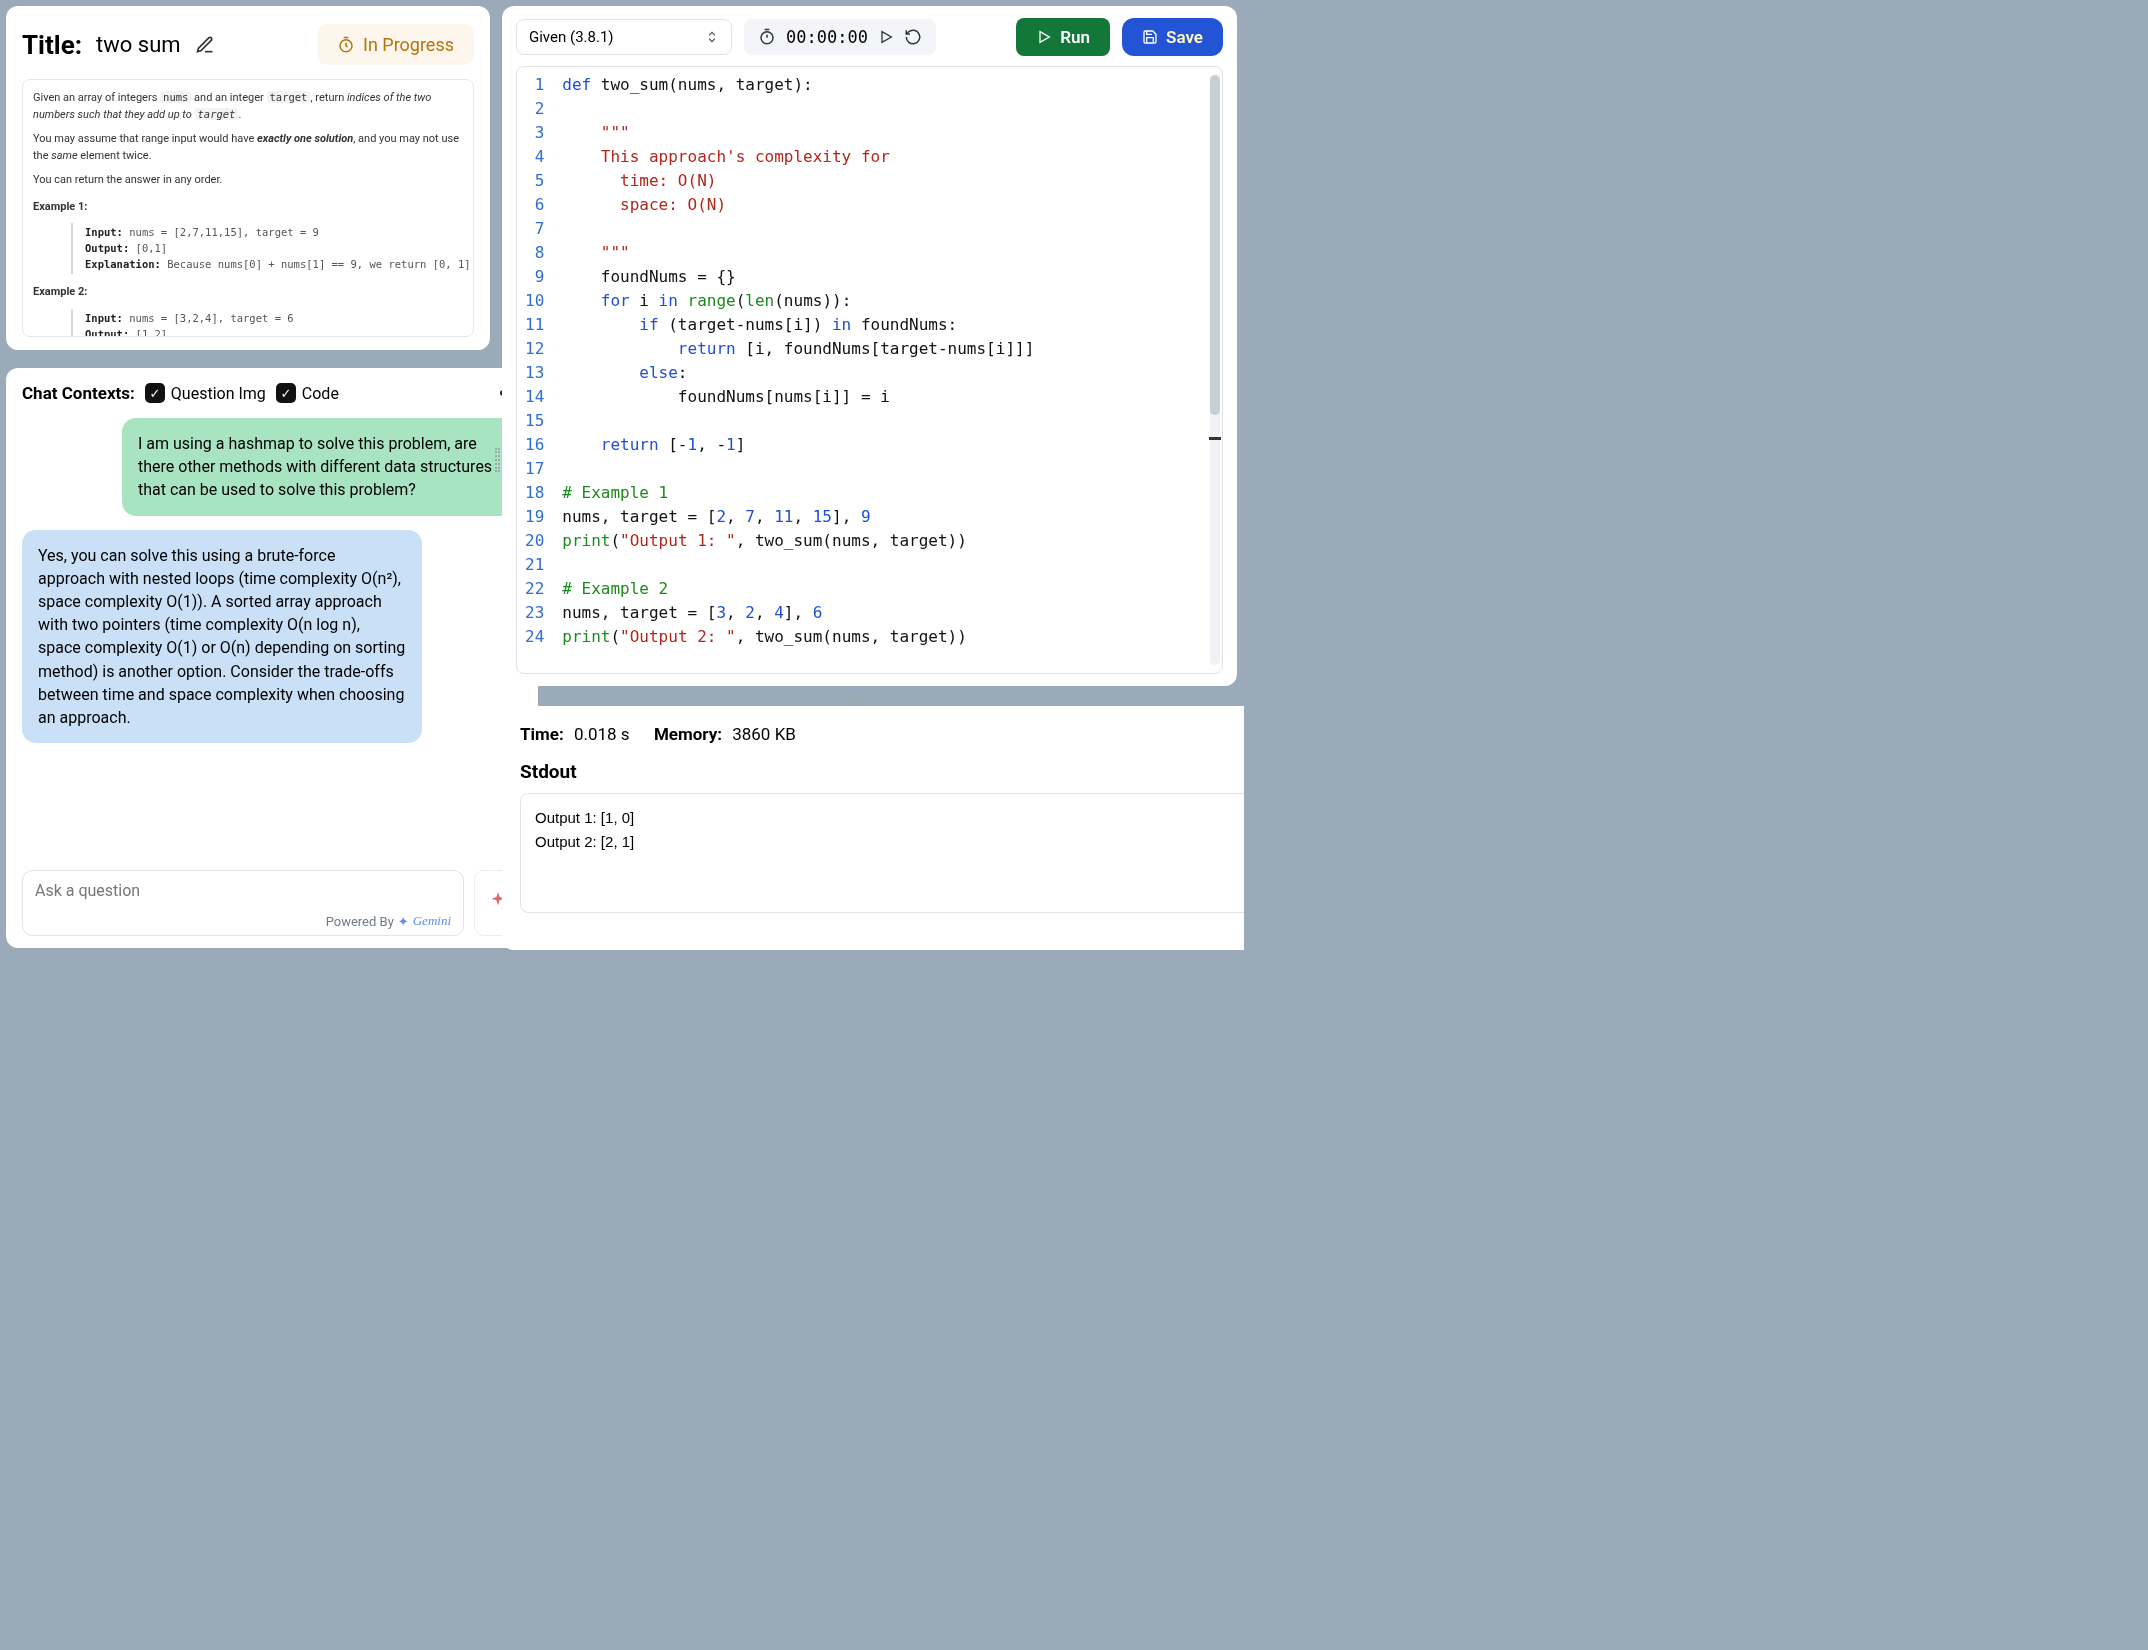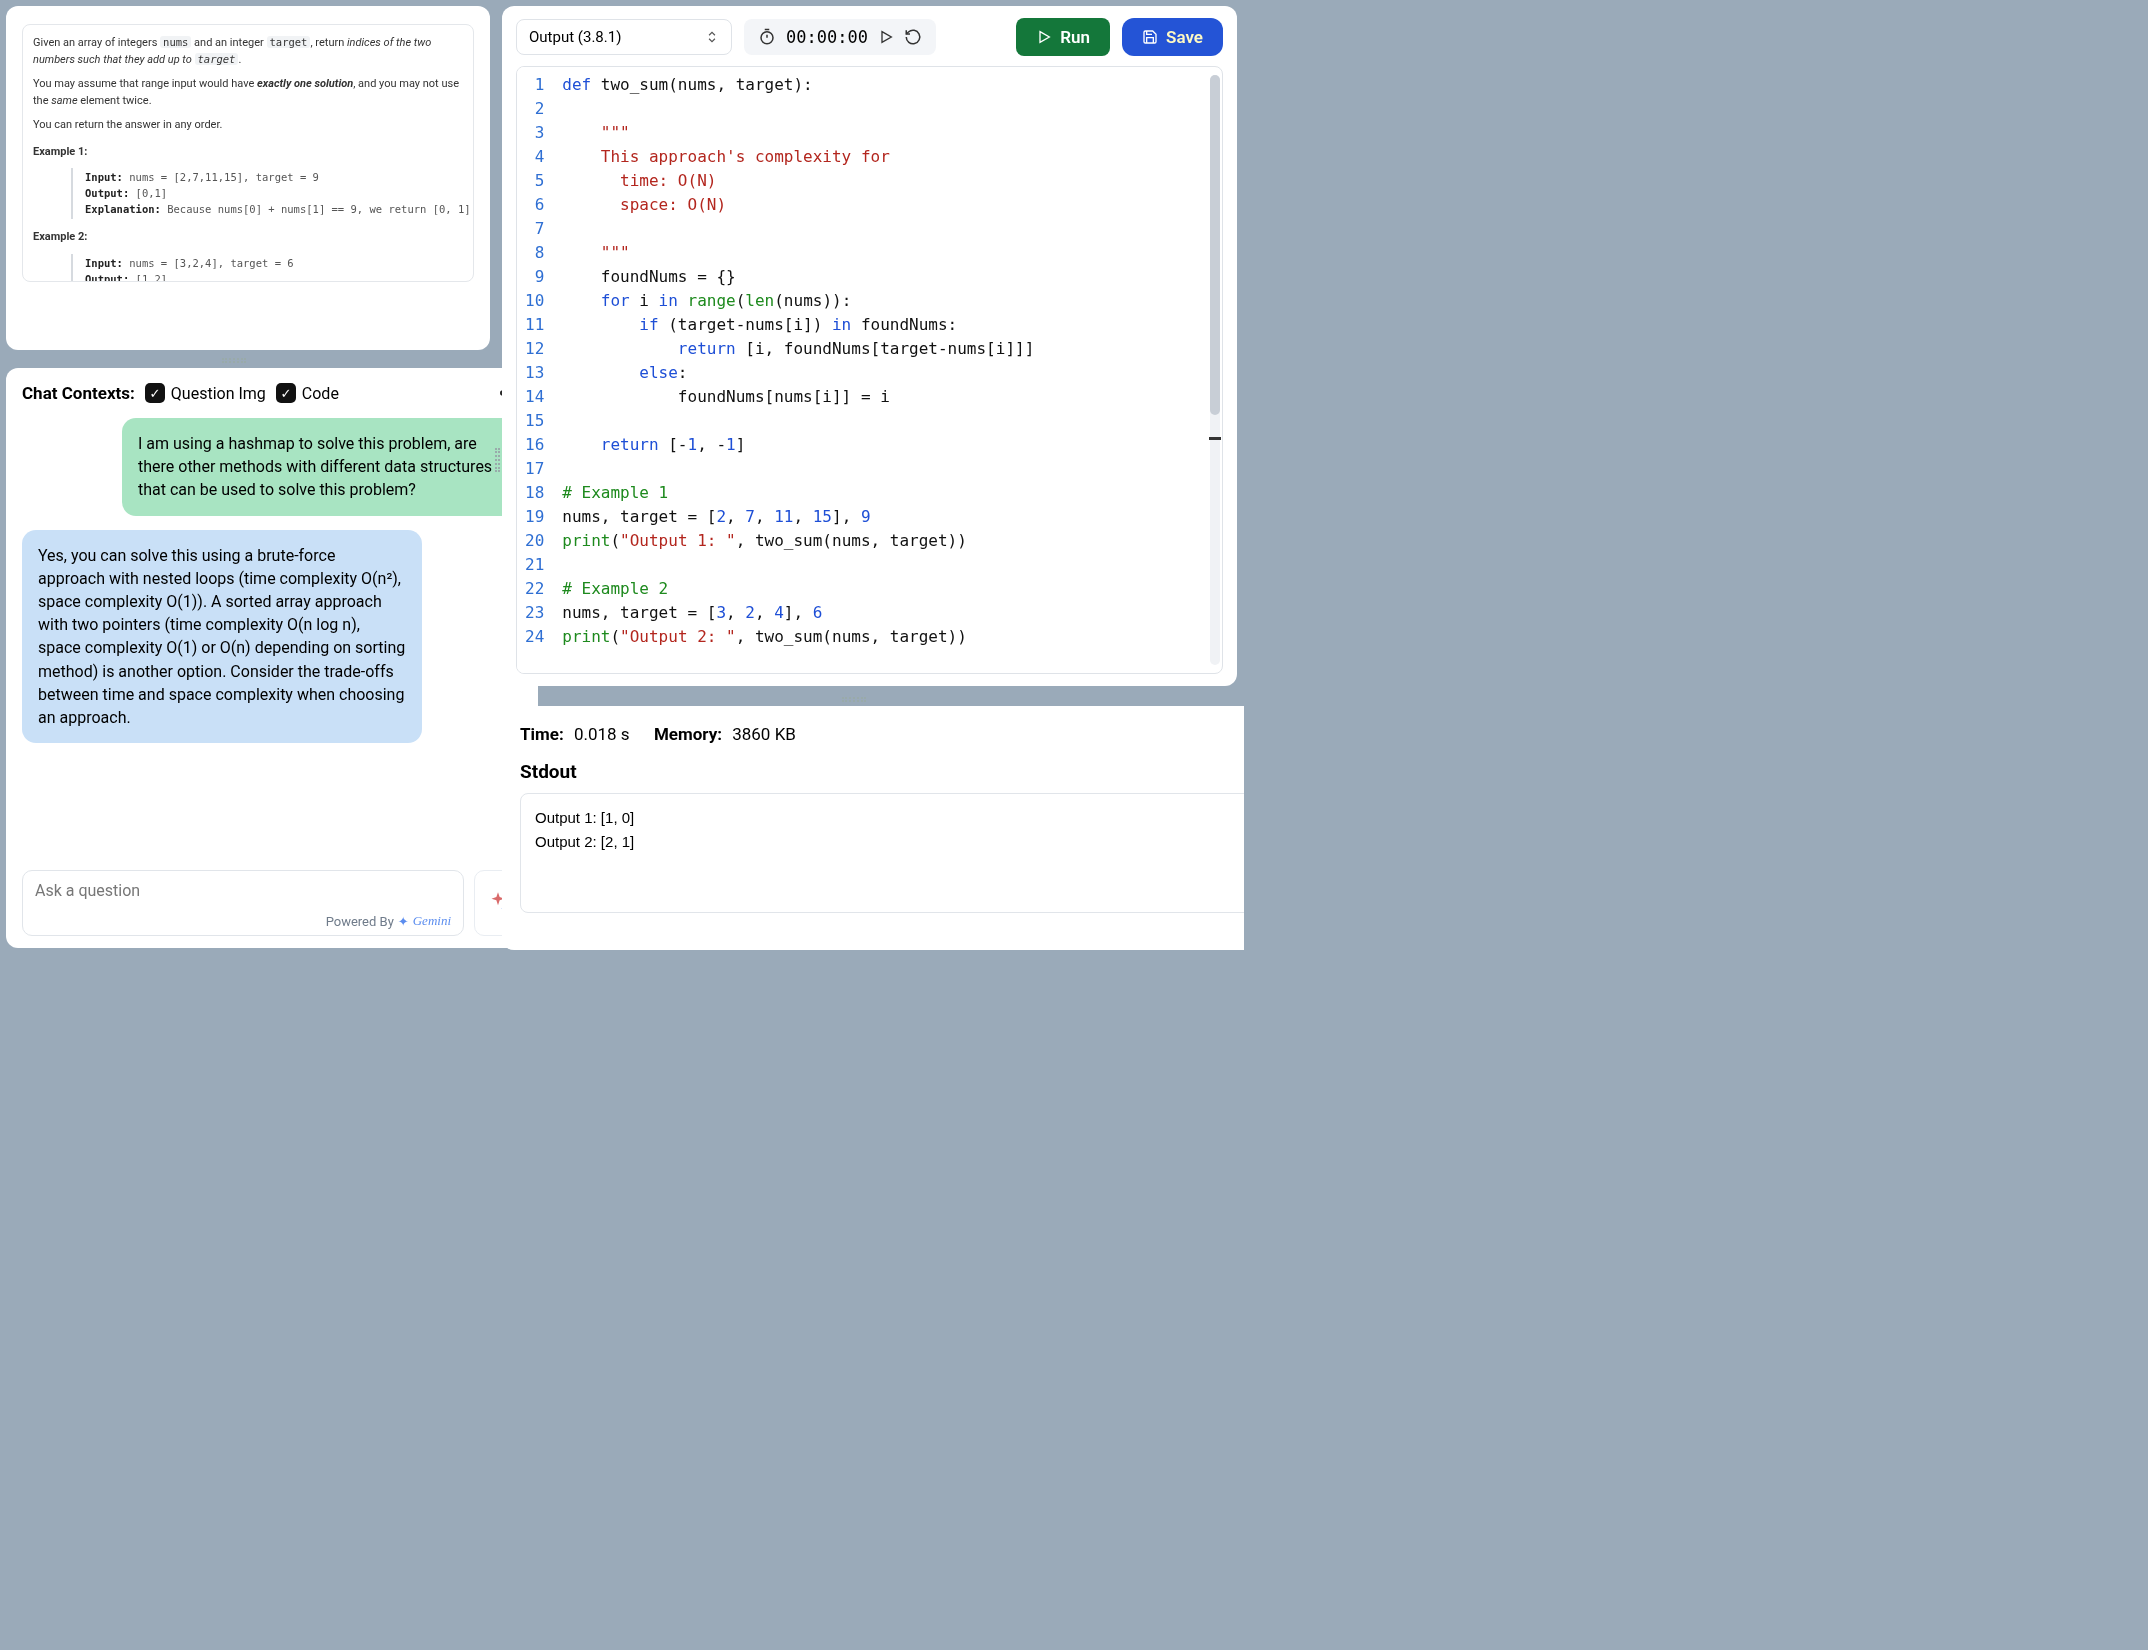--- a/index.html
+++ b/index.html
@@ -133,20 +133,40 @@
 .out-meta span { margin-right: 20px; }
 .stdout-title { font-size: 19px; font-weight: 700; margin-bottom: 10px; }
 .stdout-box { border: 1px solid #e1e5ea; border-radius: 8px; padding: 12px 14px; font-size: 15px; line-height: 1.6; font-family: -apple-system, sans-serif; min-height: 120px; }
 
 svg { display: block; }
 </style>
 </head>
 <body>
 
 <div class="panel" id="question-panel">
+  <div class="title-row">
+    <span class="title-label">Title:</span>
+    <span class="title-text">two sum</span>
+    <span class="pencil">
+      <svg width="20" height="20" viewBox="0 0 24 24" fill="none" stroke="currentColor" stroke-width="2">
+          <path d="M12 20h9"></path>
+          <path d="M16.5 3.5a2.12 2.12 0 1 1 3 3L7 19l-4 1 1-4 12.5-12.5z"></path>
+        </svg>
+    </span>
+    <div class="status-pill">
+      <span>
+        <svg width="18" height="18" viewBox="0 0 24 24" fill="none" stroke="#b8730b" stroke-width="2">
+            <circle cx="12" cy="13" r="8"></circle>
+            <path d="M12 9v4l2 2"></path>
+            <path d="M9 2h6"></path>
+          </svg>
+      </span>
+      <span>In Progress</span>
+    </div>
+  </div>
   <div class="desc-box">
     <p>
       <span>Given an array of integers </span><code>nums</code><span> and an integer </span><code>target</code><span>, return </span><em><span>indices of the two numbers such that they add up to </span><code>target</code></em><span>.</span>
     </p>
     <p>
       <span>You may assume that range input would have </span><strong><em>exactly one solution</em></strong><span>, and you may not use the </span><em>same</em><span> element twice.</span>
     </p>
     <p>You can return the answer in any order.</p>
     <p class="example-label">Example 1:</p>
     <div class="example-block" id="ex1-block"><b>Input:</b> nums = [2,7,11,15], target = 9
@@ -200,21 +220,21 @@
       </span>
     </div>
   </div>
 </div>
 
 <div class="drag-v" id="drag2"></div>
 
 <div class="panel" id="editor-panel">
   <div class="editor-toolbar">
     <div class="lang-select">
-      <span>Output (3.8.1)</span>
+      <span>Given (3.8.1)</span>
       <span>
         <svg width="14" height="18" viewBox="0 0 24 24" fill="none" stroke="#555" stroke-width="2">
             <path d="M7 9l5-5 5 5"></path>
             <path d="M7 15l5 5 5-5"></path>
           </svg>
       </span>
     </div>
     <div class="timer-box">
       <span class="icon">
         <svg width="18" height="18" viewBox="0 0 24 24" fill="none" stroke="#333" stroke-width="2">

